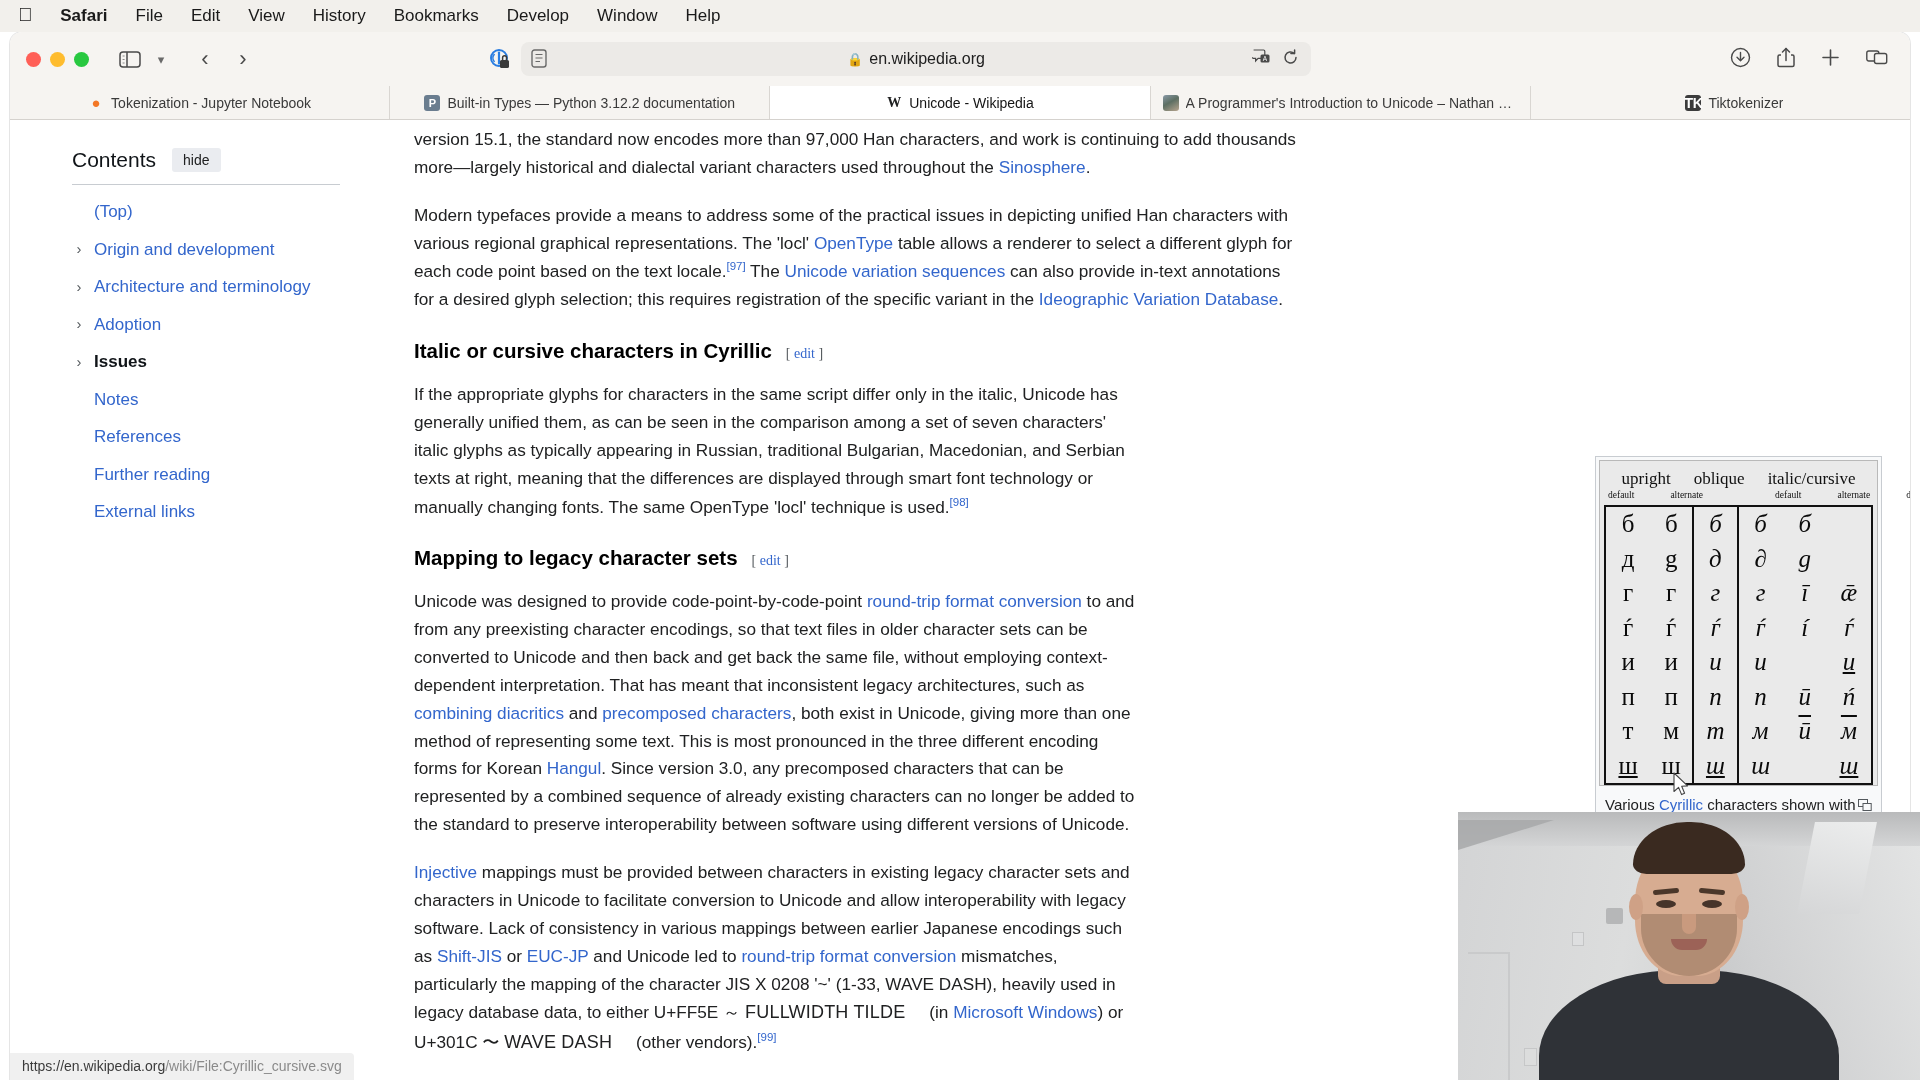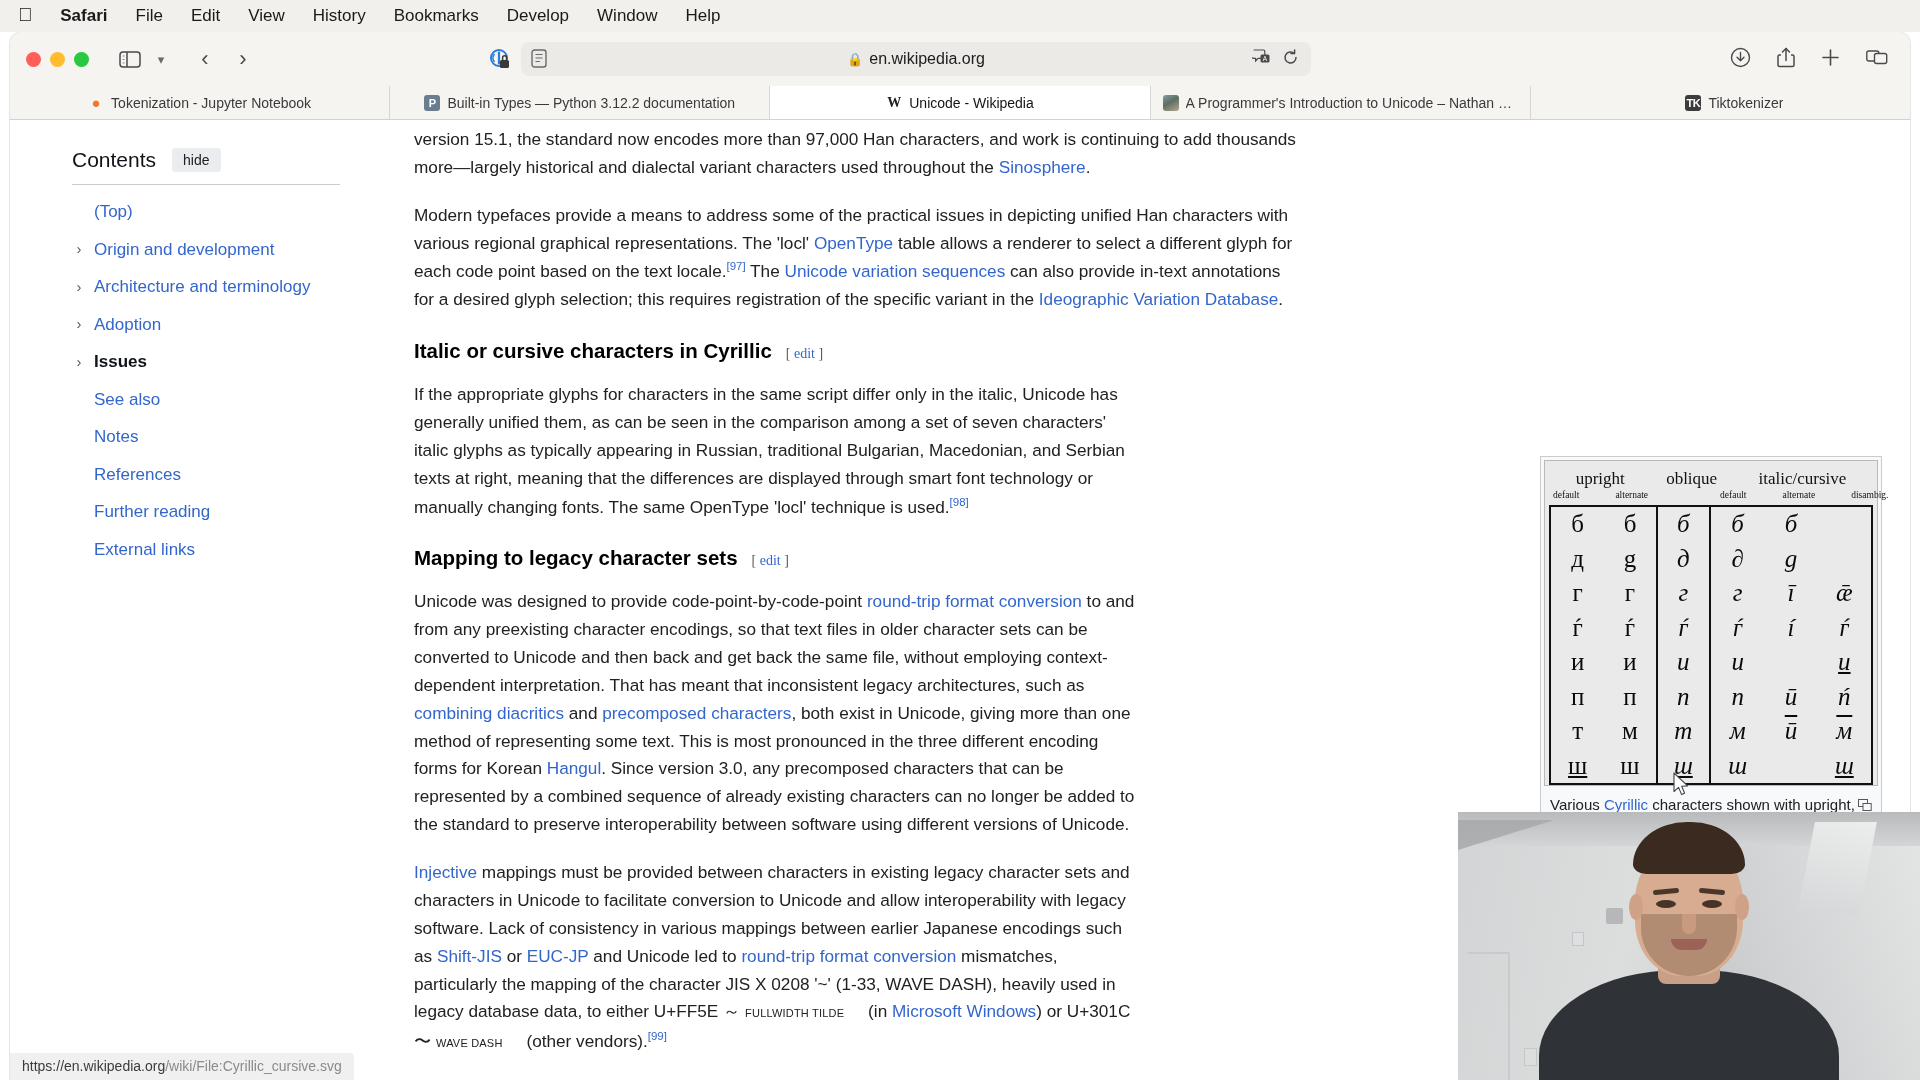--- a/index.html
+++ b/index.html
@@ -105,21 +105,21 @@
   .favicon {
     width: 16px; height: 16px; flex: none;
     border-radius: 3px;
     display: flex; align-items: center; justify-content: center;
     font-size: 11px; font-weight: bold; color: #fff;
   }
   .fav-jupyter { background: transparent; color: #f37726; font-size: 15px; }
   .fav-python { background: #6a7d8f; }
   .fav-wiki   { background: transparent; color: #202122; font-family: "Liberation Serif", serif; font-size: 14px; }
   .fav-photo  { background: linear-gradient(150deg,#8a9aa8,#5d6f63 45%,#b7a58f); }
-  .fav-tk     { background: #3c3c3c; font-size: 11px; letter-spacing: -.5px; margin-left: 28px;}
+  .fav-tk     { background: #3c3c3c; font-size: 14px; letter-spacing: -.5px; margin-left: 28px;}
 
   
   #page {
     position: relative;
     height: calc(1048px - 54px - 34px);
     width: 100%;
     background: #fff;
     overflow: hidden;
   }
 
@@ -163,27 +163,27 @@
   h3.sect {
     font-family: "Liberation Serif", serif;
     font-size: 20.5px; font-weight: bold; color: #000;
     margin: 12px 0 14px 0;
     display: flex; align-items: baseline; gap: 14px;
   }
   h3.sect .big { font-family: "Liberation Sans", sans-serif; }
   .edit { font-size: 14px; color: #3366cc; font-weight: normal; white-space: nowrap;}
   .edit .brk { color: #54595d; }
   sup.ref { font-size: 11.5px; color: #3366cc; vertical-align: super; }
-  .smallcaps { font-size: 11px; letter-spacing: .2px; }
+  .smallcaps { font-size: 18px; letter-spacing: .2px; }
   .mono { font-family: "Liberation Mono", monospace; font-size: 16px; }
 
   
   #figure {
     position: absolute; right: 28px; top: 336px;
-    width: 342px;
+    width: 287px;
     border: 1px solid #c8ccd1;
     background: #f8f9fa;
     padding: 3px;
   }
   #cyr-table {
     background: #eaeaea;
     border: 1px solid #b9b9b9;
     padding: 6px 4px 0 4px;
   }
   #cyr-head {
@@ -473,24 +473,20 @@
       <div class="toc-item">
         <span class="chev">›</span>
         <span class="toc-label">Adoption</span>
       </div>
       <div class="toc-item active">
         <span class="chev">›</span>
         <span class="toc-label">Issues</span>
       </div>
       <div class="toc-item no-chev">
         <span class="chev empty">›</span>
-        <span class="toc-label">See also</span>
-      </div>
-      <div class="toc-item no-chev">
-        <span class="chev empty">›</span>
         <span class="toc-label">Notes</span>
       </div>
       <div class="toc-item no-chev">
         <span class="chev empty">›</span>
         <span class="toc-label">References</span>
       </div>
       <div class="toc-item no-chev">
         <span class="chev empty">›</span>
         <span class="toc-label">Further reading</span>
       </div>

